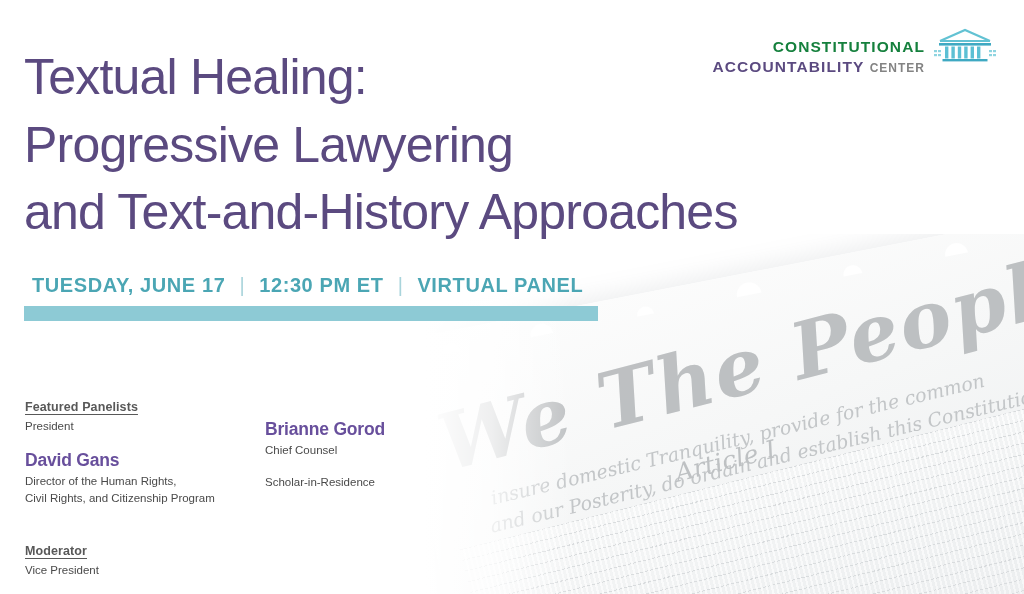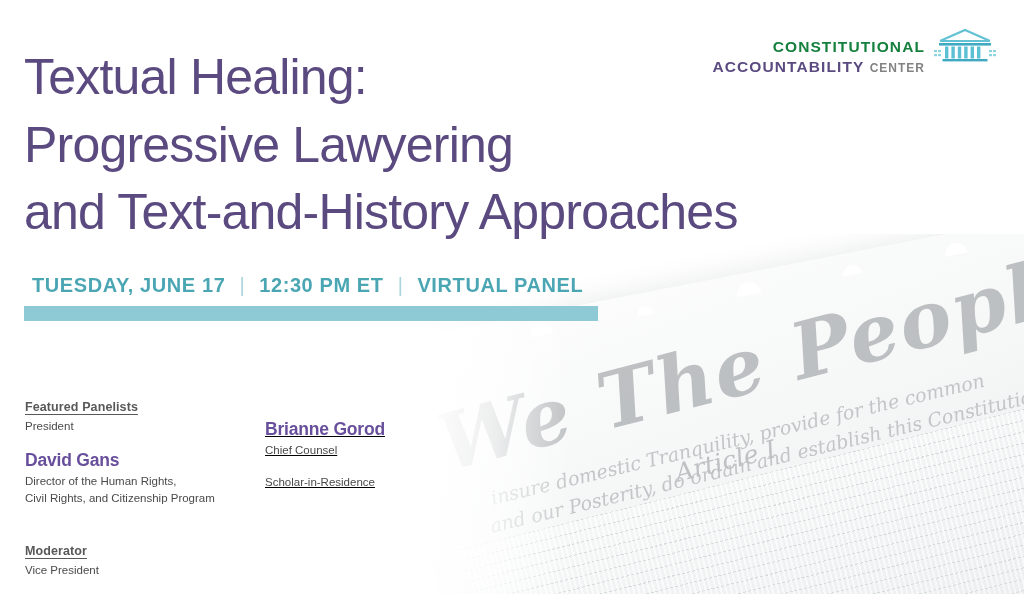--- a/index.html
+++ b/index.html
@@ -215,21 +215,21 @@
     left: 25px;
     top: 352px;
     width: 460px;
     margin-top: 48px;
   }
   .col-layout {
     display: flex;
     gap: 0px;
   }
   .col { width: 240px; }
-  .col-right { width: 220px; padding-top: 19px; text-decoration: underline; }
+  .col-right { width: 220px; padding-top: 19px; }
   .section-label {
     font-size: 12.5px;
     font-weight: 700;
     color: #585858;
     text-decoration: underline;
     text-underline-offset: 3px;
     margin-bottom: 4px;
     letter-spacing: 0.1px;
   }
   .person { margin-bottom: 16px; }

